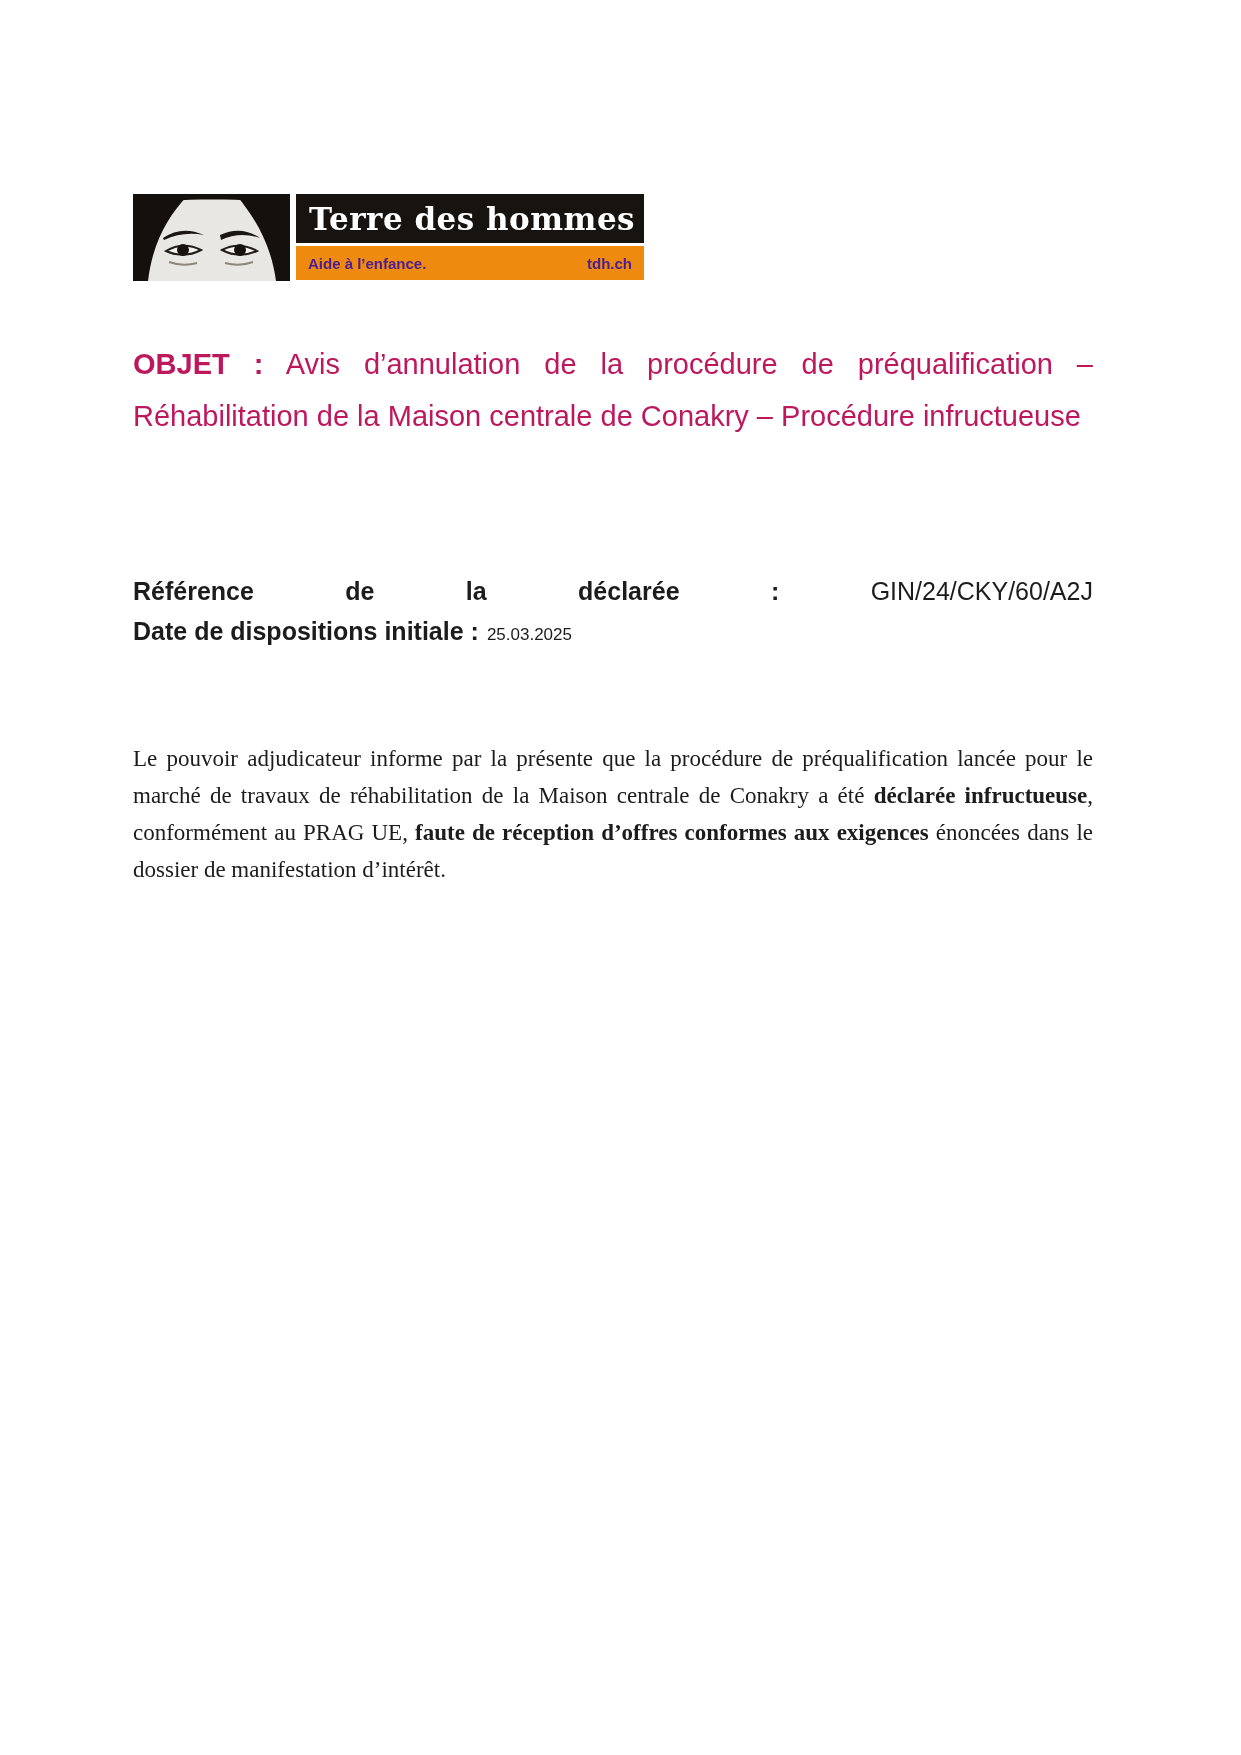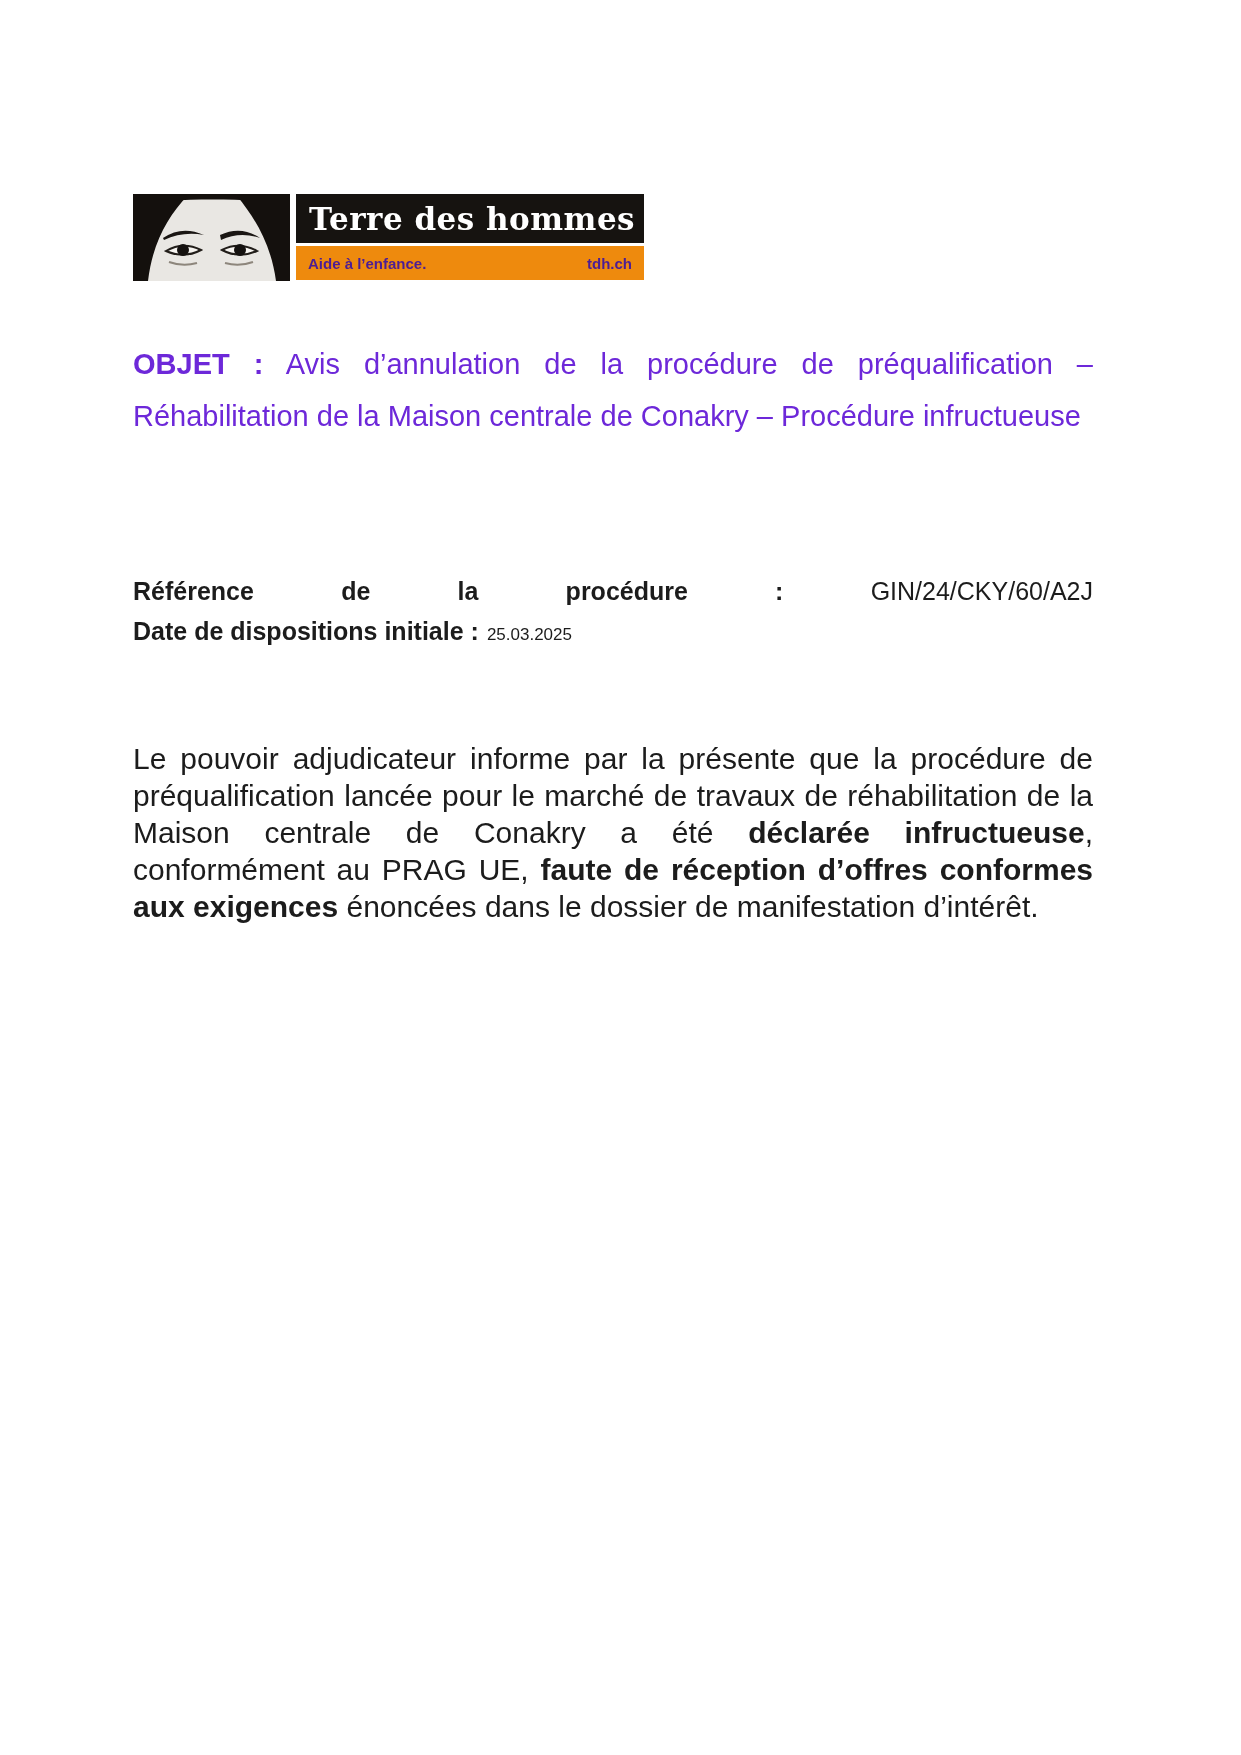--- a/index.html
+++ b/index.html
@@ -66,21 +66,21 @@
     left: 133px;
     width: 960px;
   }
   .b { font-weight: bold; }
 
   .heading {
     top: 338px;
     font-size: 29px;
     line-height: 52px;
     text-align: justify;
-    color: #6d28d9;
+    color: #be185d;
   }
 
   .refblock { top: 572px; }
   .refline {
     display: flex;
     justify-content: space-between;
     align-items: baseline;
     font-size: 25px;
     line-height: 38px;
     font-weight: bold;
@@ -92,23 +92,24 @@
     line-height: 38px;
     margin-top: 2px;
   }
   .dateline .dateval {
     font-weight: normal;
     font-size: 17px;
     margin-left: 8px;
   }
 
   .bodypara {
-    font-size: 30px;
+    font-size: 23px;
     line-height: 37px;
     text-align: justify;
+    font-family: Liberation Serif, serif;
   }
   .p1 { top: 740px; }
   .p2 { top: 998px; }
 </style>
 </head>
 <body>
 
 <div class="page">
 
   <div class="logo">
@@ -135,21 +136,21 @@
     </div>
   </div>
 
   <div class="textcol heading"><span class="b">OBJET :</span><span> Avis d’annulation de la procédure de préqualification – Réhabilitation de la Maison centrale de Conakry – Procédure infructueuse</span></div>
 
   <div class="textcol refblock">
     <div class="refline">
       <span>Référence</span>
       <span>de</span>
       <span>la</span>
-      <span>procédure</span>
+      <span>déclarée</span>
       <span>:</span>
       <span class="refval">GIN/24/CKY/60/A2J</span>
     </div>
     <div class="dateline"><span class="b">Date de dispositions initiale :</span><span class="dateval">25.03.2025</span></div>
   </div>
 
   <p class="textcol bodypara p1"><span>Le pouvoir adjudicateur informe par la présente que la procédure de préqualification lancée pour le marché de travaux de réhabilitation de la Maison centrale de Conakry a été </span><span class="b">déclarée infructueuse</span><span>, conformément au PRAG UE, </span><span class="b">faute de réception d’offres conformes aux exigences</span><span> énoncées dans le dossier de manifestation d’intérêt.</span></p>
 
 
 </div>

